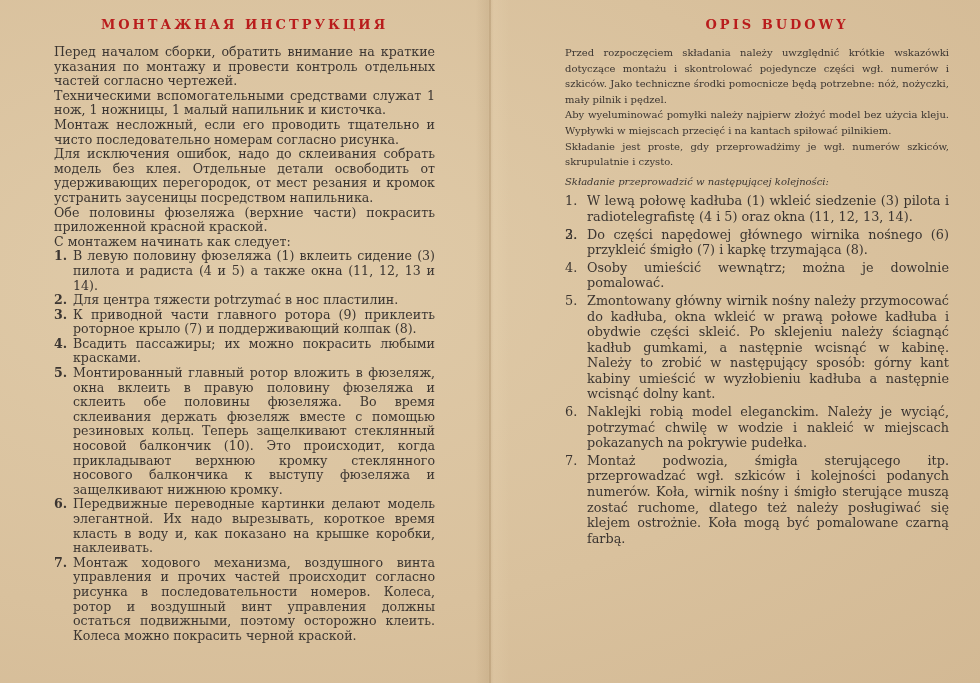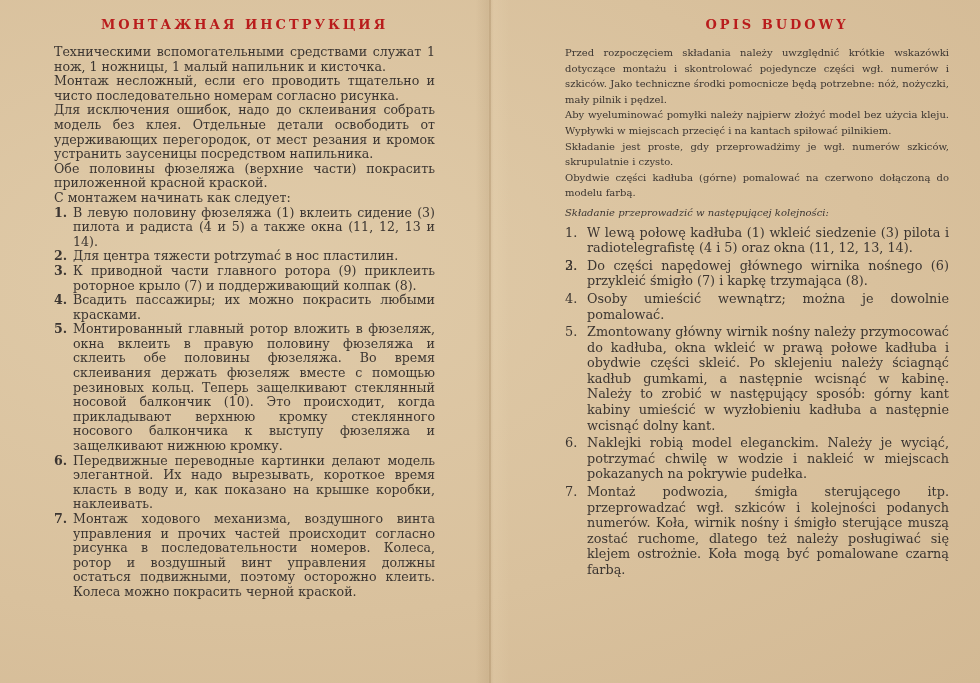--- a/index.html
+++ b/index.html
@@ -64,20 +64,21 @@
   .page-right ol.steps { margin-top: 4px; }
 </style>
 </head>
 <body>
 
 <div class="paper"></div>
 <div class="fold"></div>
 
 <div class="page page-left">
   <div class="title">МОНТАЖНАЯ ИНСТРУКЦИЯ</div>
+  <p class="para">Перед началом сборки, обратить внимание на краткие указания по монтажу и провести контроль отдельных частей согласно чертежей.</p>
   <p class="para">Техническими вспомогательными средствами служат 1 нож, 1 ножницы, 1 малый напильник и кисточка.</p>
   <p class="para">Монтаж несложный, если его проводить тщательно и чисто последовательно номерам согласно рисунка.</p>
   <p class="para">Для исключения ошибок, надо до склеивания собрать модель без клея. Отдельные детали освободить от удерживающих перегородок, от мест резания и кромок устранить заусеницы посредством напильника.</p>
   <p class="para">Обе половины фюзеляжа (верхние части) покрасить приложенной красной краской.</p>
   <p class="para">С монтажем начинать как следует:</p>
   <ol class="steps">
     <li><span class="num">1.</span><span>В левую половину фюзеляжа (1) вклеить сидение (3) пилота и радиста (4 и 5) а также окна (11, 12, 13 и 14).</span></li>
     <li><span class="num">2.</span><span>Для центра тяжести potrzymać в нос пластилин.</span></li>
     <li><span class="num">3.</span><span>К приводной части главного ротора (9) приклеить роторное крыло (7) и поддерживающий колпак (8).</span></li>
     <li><span class="num">4.</span><span>Всадить пассажиры; их можно покрасить любыми красками.</span></li>
@@ -85,21 +86,20 @@
     <li><span class="num">6.</span><span>Передвижные переводные картинки делают модель элегантной. Их надо вырезывать, короткое время класть в воду и, как показано на крышке коробки, наклеивать.</span></li>
     <li><span class="num">7.</span><span>Монтаж ходового механизма, воздушного винта управления и прочих частей происходит согласно рисунка в последовательности номеров. Колеса, ротор и воздушный винт управления должны остаться подвижными, поэтому осторожно клеить. Колеса можно покрасить черной краской.</span></li>
   </ol>
 </div>
 
 <div class="page page-right">
   <div class="title">OPIS BUDOWY</div>
   <p class="para">Przed rozpoczęciem składania należy uwzględnić krótkie wskazówki dotyczące montażu i skontrolować pojedyncze części wgł. numerów i szkiców. Jako techniczne środki pomocnicze będą potrzebne: nóż, nożyczki, mały pilnik i pędzel.</p>
   <p class="para">Aby wyeluminować pomyłki należy najpierw złożyć model bez użycia kleju. Wypływki w miejscach przecięć i na kantach spiłować pilnikiem.</p>
   <p class="para">Składanie jest proste, gdy przeprowadżimy je wgł. numerów szkiców, skrupulatnie i czysto.</p>
-  <p class="para">Obydwie części kadłuba (górne) pomalować na czerwono dołączoną do modelu farbą.</p>
   <p class="para gap">Składanie przeprowadzić w następującej kolejności:</p>
   <ol class="steps">
     <li><span class="num">1.</span><span>W lewą połowę kadłuba (1) wkleić siedzenie (3) pilota i radiotelegrafistę (4 i 5) oraz okna (11, 12, 13, 14).</span></li>
     <li><span class="num">2.</span></li>
     <li><span class="num">3.</span><span>Do części napędowej głównego wirnika nośnego (6) przykleić śmigło (7) i kapkę trzymająca (8).</span></li>
     <li><span class="num">4.</span><span>Osoby umieścić wewnątrz; można je dowolnie pomalować.</span></li>
     <li><span class="num">5.</span><span>Zmontowany główny wirnik nośny należy przymocować do kadłuba, okna wkleić w prawą połowe kadłuba i obydwie części skleić. Po sklejeniu należy ściagnąć kadłub gumkami, a następnie wcisnąć w kabinę. Należy to zrobić w następujący sposób: górny kant kabiny umieścić w wyzłobieniu kadłuba a następnie wcisnąć dolny kant.</span></li>
     <li><span class="num">6.</span><span>Naklejki robią model eleganckim. Należy je wyciąć, potrzymać chwilę w wodzie i nakleić w miejscach pokazanych na pokrywie pudełka.</span></li>
     <li><span class="num">7.</span><span>Montaż podwozia, śmigła sterującego itp. przeprowadzać wgł. szkiców i kolejności podanych numerów. Koła, wirnik nośny i śmigło sterujące muszą zostać ruchome, dlatego też należy posługiwać się klejem ostrożnie. Koła mogą być pomalowane czarną farbą.</span></li>
   </ol>

